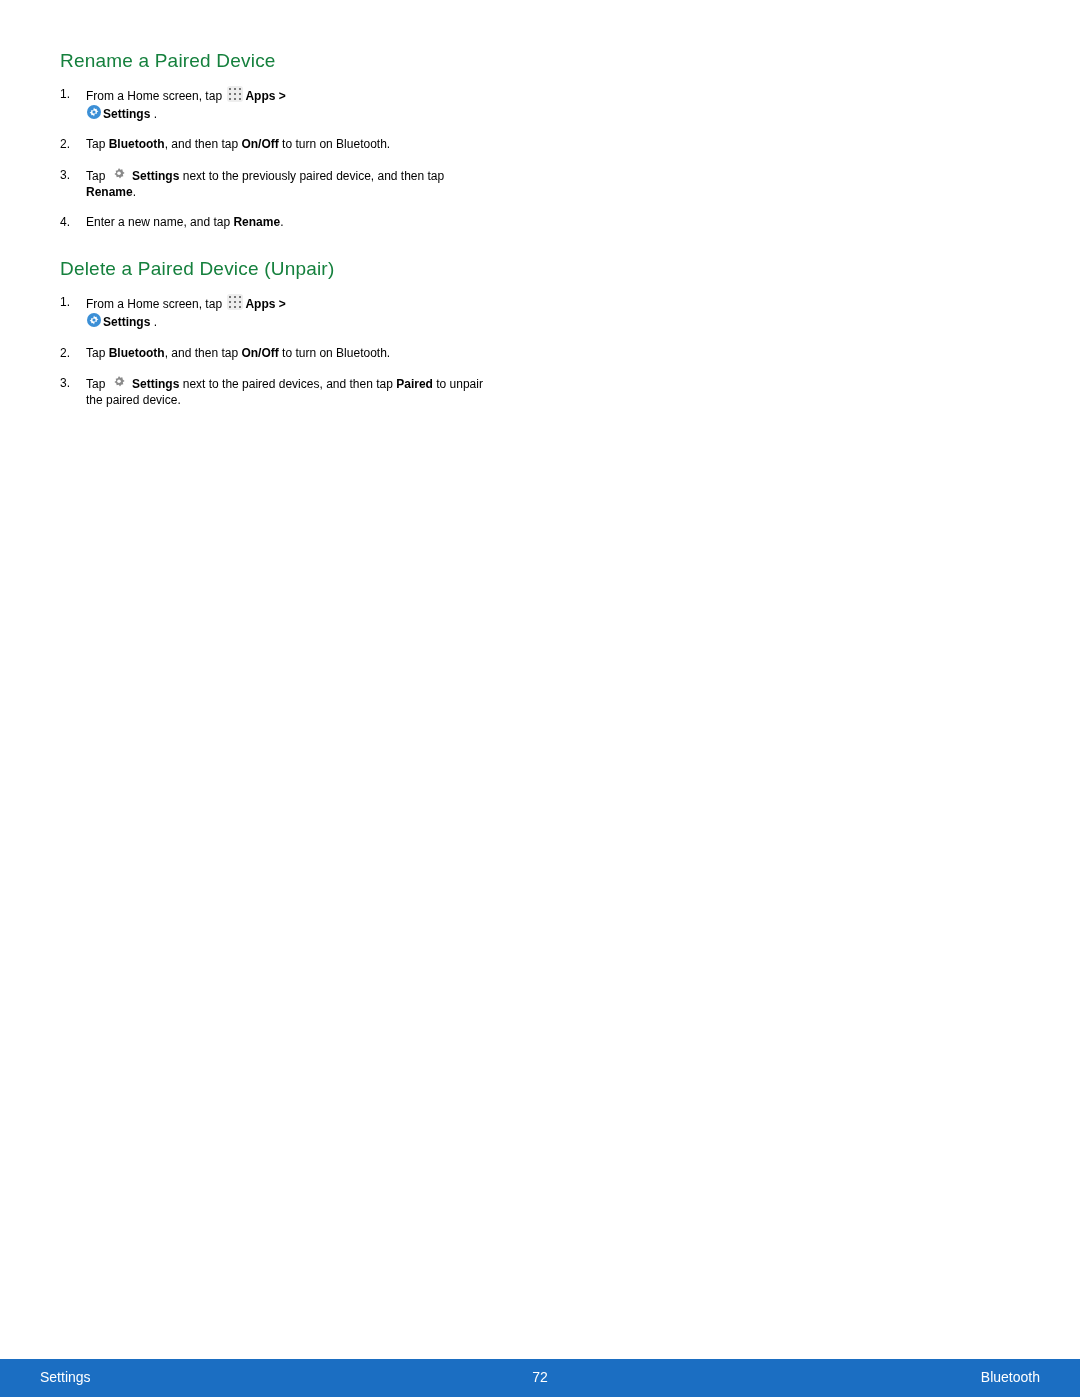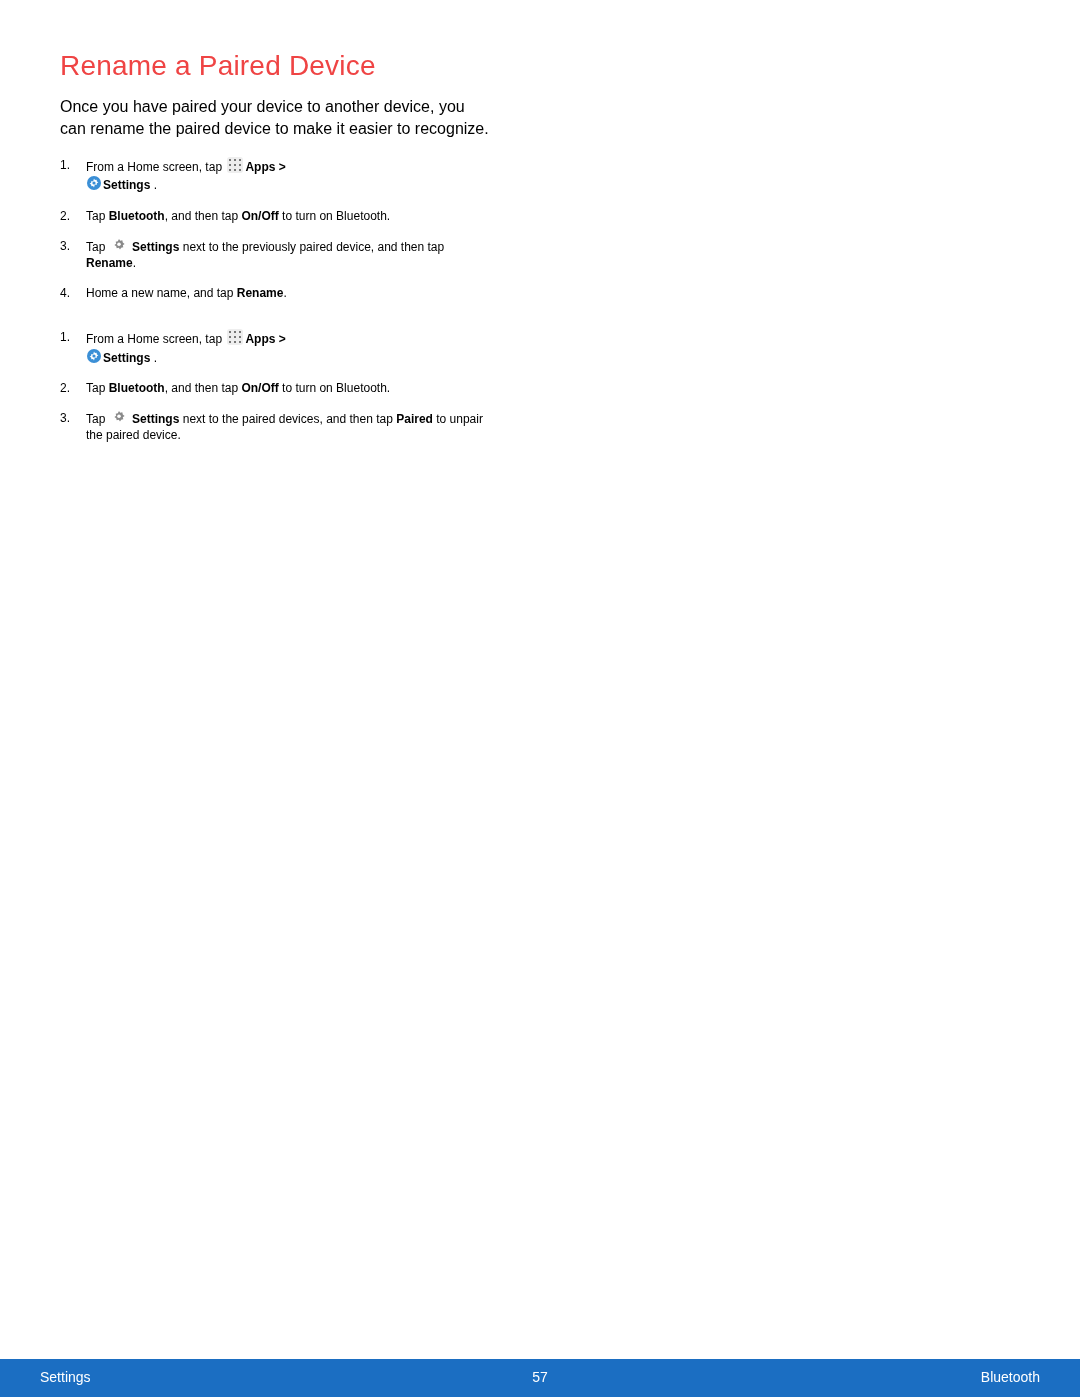--- a/index.html
+++ b/index.html
@@ -18,22 +18,22 @@
     height: 1397px;
     box-sizing: border-box;
   }
   .content {
     position: absolute;
     left: 60px;
     top: 50px;
     width: 430px;
   }
   h2.section-heading {
-    color: #ef4444;
-    font-size: 28px;
+    color: #15803d;
+    font-size: 19px;
     font-weight: 500;
     margin: 0 0 14px 0;
     letter-spacing: 0.2px;
   }
   .intro {
     font-size: 16px;
     line-height: 1.35;
     margin: 0 0 18px 0;
   }
   ol.steps {
@@ -109,44 +109,44 @@
     transform: translateX(-50%);
   }
 </style>
 </head>
 <body>
 
 <div class="page">
   <div class="content">
 
     <h2 class="section-heading">Rename a Paired Device</h2>
-    <p class="intro">Once you have paired your device to another device, you can rename the paired device to make it easier to recognize.</p>
     <ol class="steps">
       <li>
         <span>From a Home screen, tap </span><span class="icon-apps"></span><span class="bold">Apps</span><span class="bold"> &gt; </span><br>
         <span class="icon-gear-color"><svg viewBox="0 0 16 16">
               <circle cx="8" cy="8" r="7" fill="#3b8fd6"></circle>
               <path d="M8 3.5l.9 1.5 1.7-.3.3 1.7 1.5.9-1.5.9-.3 1.7-1.7-.3L8 12.5l-.9-1.5-1.7.3-.3-1.7L3.6 8.7l1.5-.9.3-1.7 1.7.3L8 3.5z" fill="#fff"></path>
               <circle cx="8" cy="8" r="1.6" fill="#3b8fd6"></circle>
             </svg></span><span class="bold">Settings</span><span> .</span>
       </li>
       <li>
         <span>Tap </span><span class="bold">Bluetooth</span><span>, and then tap </span><span class="bold">On/Off</span><span> to turn on Bluetooth.</span>
       </li>
       <li>
         <span>Tap </span><span class="icon-gear-grey"><svg viewBox="0 0 16 16">
               <path d="M8 1l1.2 1.8 2.1-.5.5 2.1L13.6 6l-1.8 1.2.5 2.1-2.1.5L9 11.6l-1.2-1.8-2.1.5-.5-2.1L3.4 7l1.8-1.2-.5-2.1 2.1-.5L8 1z" fill="#8a8a8a"></path>
               <circle cx="8" cy="6.3" r="1.8" fill="#fff"></circle>
             </svg></span> <span class="bold">Settings</span><span> next to the previously paired device, and then tap </span><span class="bold">Rename</span><span>.</span>
       </li>
       <li>
-        <span>Home a new name, and tap </span><span class="bold">Rename</span><span>.</span>
+        <span>Enter a new name, and tap </span><span class="bold">Rename</span><span>.</span>
       </li>
     </ol>
 
+    <h2 class="section-heading">Delete a Paired Device (Unpair)</h2>
     <ol class="steps">
       <li>
         <span>From a Home screen, tap </span><span class="icon-apps"></span><span class="bold">Apps</span><span class="bold"> &gt; </span><br>
         <span class="icon-gear-color"><svg viewBox="0 0 16 16">
               <circle cx="8" cy="8" r="7" fill="#3b8fd6"></circle>
               <path d="M8 3.5l.9 1.5 1.7-.3.3 1.7 1.5.9-1.5.9-.3 1.7-1.7-.3L8 12.5l-.9-1.5-1.7.3-.3-1.7L3.6 8.7l1.5-.9.3-1.7 1.7.3L8 3.5z" fill="#fff"></path>
               <circle cx="8" cy="8" r="1.6" fill="#3b8fd6"></circle>
             </svg></span><span class="bold">Settings</span><span> .</span>
       </li>
       <li>
@@ -157,16 +157,16 @@
               <path d="M8 1l1.2 1.8 2.1-.5.5 2.1L13.6 6l-1.8 1.2.5 2.1-2.1.5L9 11.6l-1.2-1.8-2.1.5-.5-2.1L3.4 7l1.8-1.2-.5-2.1 2.1-.5L8 1z" fill="#8a8a8a"></path>
               <circle cx="8" cy="6.3" r="1.8" fill="#fff"></circle>
             </svg></span> <span class="bold">Settings</span><span> next to the paired devices, and then tap </span><span class="bold">Paired</span><span> to unpair the paired device.</span>
       </li>
     </ol>
 
   </div>
 
   <div class="footer">
     <span>Settings</span>
-    <span class="center">57</span>
+    <span class="center">72</span>
     <span>Bluetooth</span>
   </div>
 </div>
 
 </body></html>

